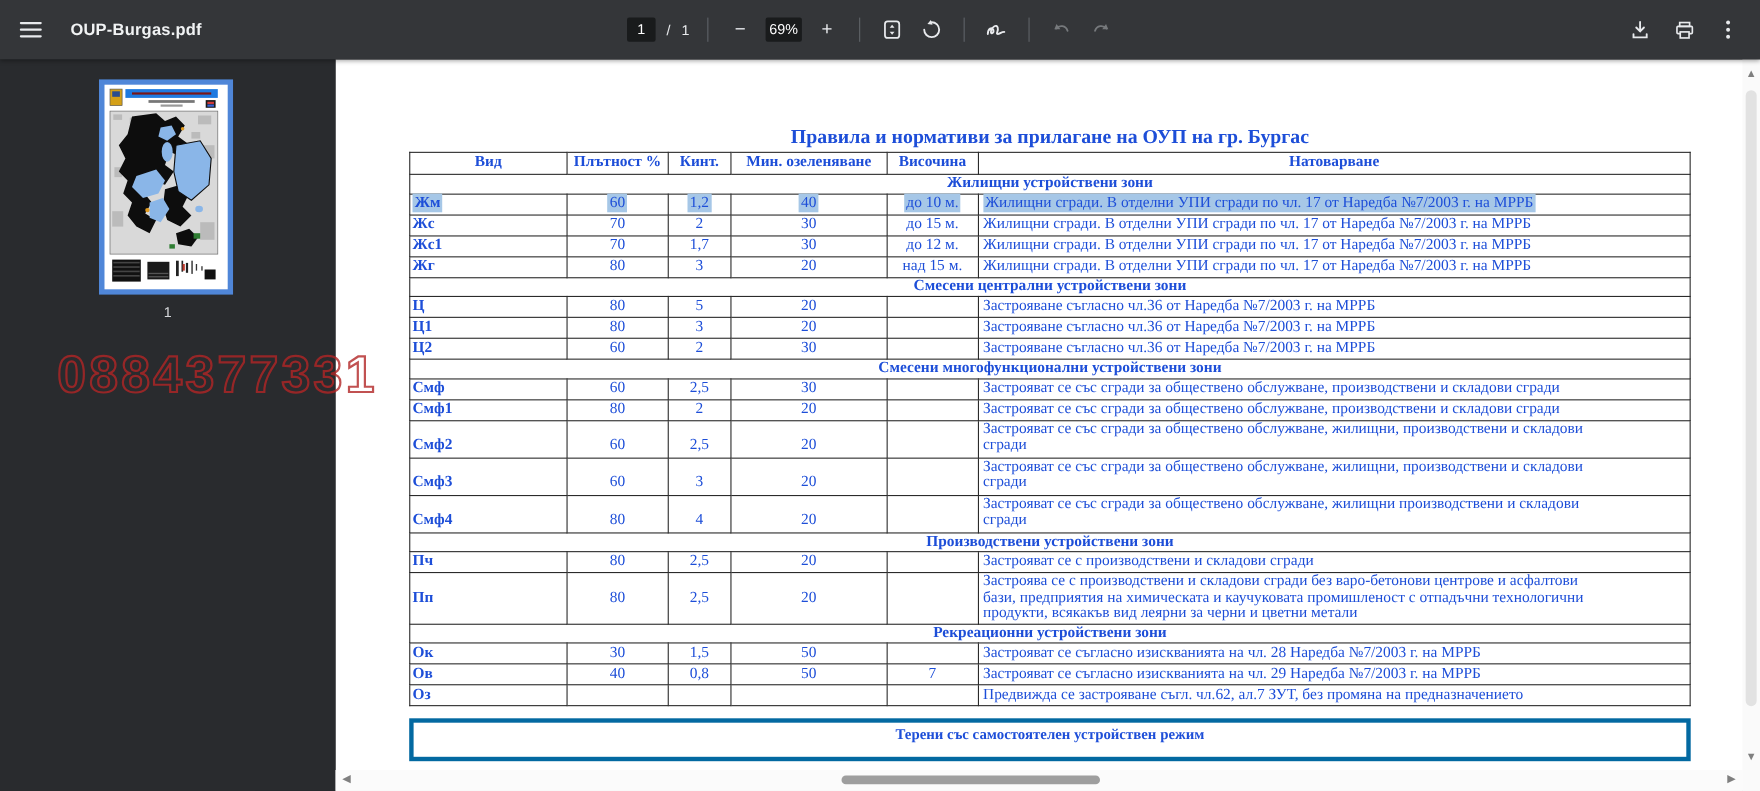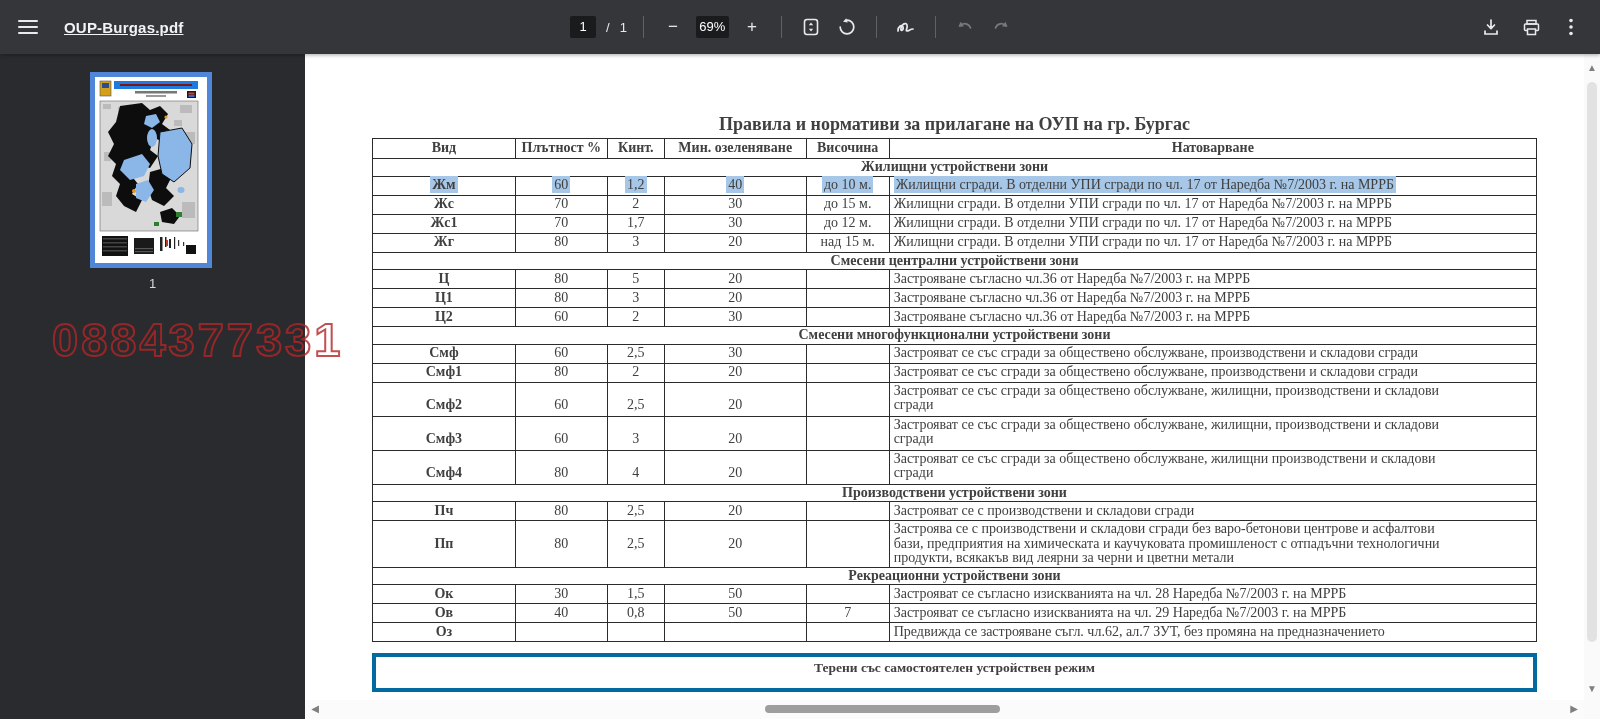--- a/index.html
+++ b/index.html
@@ -4,21 +4,21 @@
 <style>
   * { margin:0; padding:0; box-sizing:border-box; }
   html,body { width:1600px; height:719px; overflow:hidden; background:#202124;
               font-family:"Liberation Sans", sans-serif; }
   .app { position:relative; width:1600px; height:719px; }
 
   
   .toolbar { position:absolute; top:0; left:0; width:1600px; height:54px;
              background:#343639; color:#f1f3f4; z-index:40;
              box-shadow:0 1px 4px rgba(0,0,0,.35); }
-  .tb-left { position:absolute; left:18px; top:0; height:54px; display:flex; align-items:center; gap:26px;text-decoration:underline; }
+  .tb-left { position:absolute; left:18px; top:0; height:54px; display:flex; align-items:center; gap:26px; }
   .hamburger { width:20px; height:14px; display:flex; flex-direction:column; justify-content:space-between; cursor:pointer; }
   .hamburger div { height:2px; background:#e8eaed; border-radius:1px; }
   .tb-title { font-size:15px; font-weight:bold; color:#f1f3f4; letter-spacing:.2px; }
   .tb-center { position:absolute; left:570px; top:0; height:54px; display:flex; align-items:center; gap:10px; }
   .chip { background:#191b1c; color:#fff; font-size:13px; text-align:center;
           border:none; border-radius:2px; height:22px; line-height:22px; }
   .chip.page { width:26px; }
   .chip.zoom { width:33px; }
   .tb-text { font-size:13px; color:#e8eaed; }
   .tb-btn { width:26px; height:26px; display:flex; align-items:center; justify-content:center;
@@ -33,30 +33,30 @@
   .thumb-wrap { position:absolute; left:90px; top:18px; width:122px; height:196px; cursor:pointer; }
   .thumb-page-num { position:absolute; left:0; top:222px; width:305px; text-align:center;
                     color:#d5d7da; font-size:13px; }
   
   .watermark { position:absolute; left:52px; top:312px; z-index:30; font-size:47px; font-weight:bold;
                letter-spacing:3px; color:transparent; -webkit-text-stroke:2px rgba(178,38,38,.8);
                text-stroke:2px rgba(178,38,38,.8); pointer-events:none; font-family:"Liberation Sans",sans-serif; }
 
   
   .main { position:absolute; left:305px; top:54px; width:1295px; height:665px; background:#ffffff;
-          overflow:hidden; font-family:"Liberation Serif", serif; color:#404040; }
+          overflow:hidden; font-family:"Liberation Serif", serif; color:#1d4ed8; }
   .doc-title { position:absolute; left:67px; top:60px; width:1165px; text-align:center;
                font-size:18px; font-weight:bold; }
   .zones-table { position:absolute; left:67px; top:84px; width:1165px; border-collapse:collapse;
                  font-size:14px; line-height:14.5px; }
   .zones-table td, .zones-table th { border:1px solid #2b2b2b; padding:1px 2px; vertical-align:middle; }
   .zones-table th { font-weight:bold; text-align:center; height:20px; }
   .zones-table td { height:19px; }
   .section-row td { text-align:center; font-weight:bold; height:16px; }
-  .c0 { text-align:center; font-weight:bold; }
+  .c0 { text-align:left; font-weight:bold; }
   .c1,.c2,.c3,.c4 { text-align:center; }
   .c5 { text-align:left; padding-left:4px !important; white-space:pre-line; }
   tr.vb td { vertical-align:bottom; padding-bottom:3px; }
   .hl { background:#a6c7e7; padding:1px 2px; }
   .footer-band { position:absolute; left:67px; width:1165px; border:4px solid #0369a1;
                  text-align:center; font-weight:bold; font-size:13.5px; padding:3px 0 12px 0; }
 
   
   .vscroll { position:absolute; right:0; top:54px; width:16px; height:665px; background:#fafafa; z-index:20; }
   .vscroll .arrow { position:absolute; left:2px; width:12px; height:12px; color:#7f7f7f; font-size:10px;

